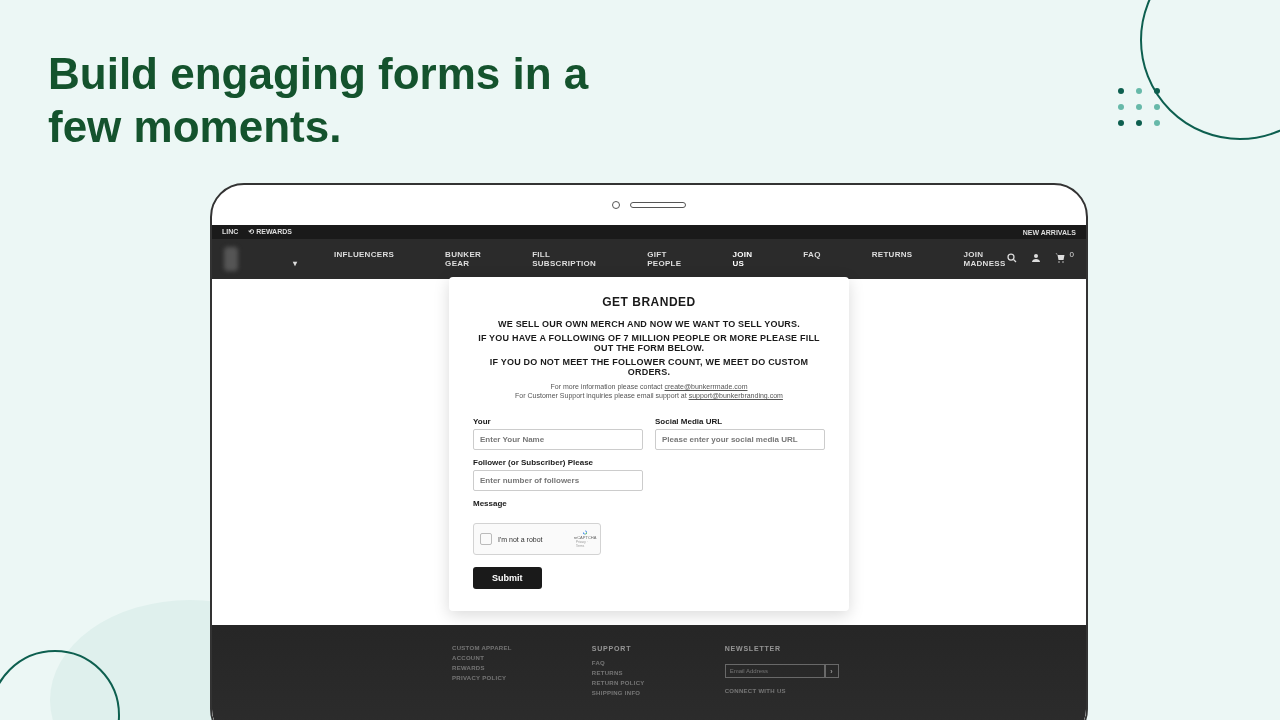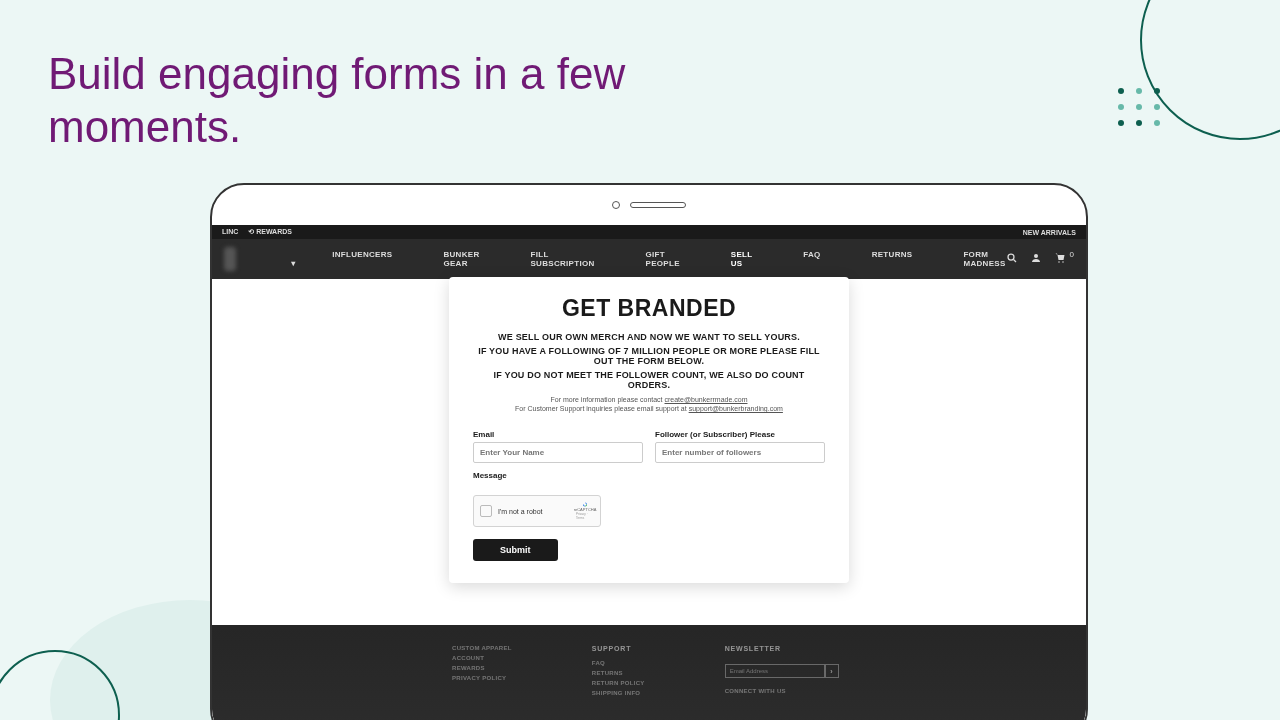--- a/index.html
+++ b/index.html
@@ -9,22 +9,22 @@
       background: #ecf7f5;
       font-family: -apple-system, BlinkMacSystemFont, 'Segoe UI', sans-serif;
       overflow: hidden;
       position: relative;
     }
     .headline {
       position: absolute;
       top: 48px;
       left: 48px;
       font-size: 44px;
-      font-weight: 400;
-      color: #701a75;
+      font-weight: 700;
+      color: #14532d;
       line-height: 1.2;
       max-width: 600px;
     }
     .dots-grid {
       position: absolute;
       top: 88px;
       right: 118px;
       display: grid;
       grid-template-columns: repeat(3, 8px);
       grid-gap: 10px;
@@ -161,21 +161,21 @@
       left: 50%;
       transform: translateX(-50%);
       width: 400px;
       background: #fff;
       box-shadow: 0 4px 16px rgba(0,0,0,0.15);
       border-radius: 4px;
       padding: 18px 24px 22px;
     }
     .card-title {
       text-align: center;
-      font-size: 23px;
+      font-size: 12px;
       font-weight: 800;
       letter-spacing: 0.5px;
       color: #1a1a1a;
       margin-bottom: 10px;
       font-family: 'Arial Black', sans-serif;
     }
     .card-sub {
       text-align: center;
       font-size: 9px;
       font-weight: 800;
@@ -241,21 +241,21 @@
       flex-direction:column;
       align-items:center;
     }
     .submit-btn {
       margin-top: 12px;
       background: #1a1a1a;
       color: #fff;
       border: none;
       font-size: 9px;
       font-weight: 700;
-      padding: 6px 27px;
+      padding: 6px 19px;
       border-radius: 3px;
       cursor: pointer;
     }
     .footer {
       position: absolute;
       top: 346px;
       left: 0;
       right: 0;
       height: 140px;
       background: linear-gradient(#262626, #2e2e2e);
@@ -328,24 +328,24 @@
       <span>NEW ARRIVALS</span>
     </div>
 
     <div class="navbar">
       <div class="logo"></div>
       <div class="nav-links">
         <span><span>INFLUENCERS</span> ▾</span>
         <span>BUNKER GEAR</span>
         <span>FILL SUBSCRIPTION</span>
         <span>GIFT PEOPLE</span>
-        <span class="active">SELL US</span>
+        <span class="active">JOIN US</span>
         <span>FAQ</span>
         <span>RETURNS</span>
-        <span>FORM MADNESS</span>
+        <span>JOIN MADNESS</span>
       </div>
       <div class="nav-icons">
         <span><svg viewBox="0 0 24 24" fill="none" stroke="currentColor" stroke-width="2.5">
               <circle cx="10" cy="10" r="6"></circle>
               <line x1="15" y1="15" x2="20" y2="20"></line>
             </svg></span>
         <span><svg viewBox="0 0 24 24" fill="currentColor">
               <circle cx="12" cy="8" r="4"></circle>
               <path d="M4 20c0-4 4-6 8-6s8 2 8 6"></path>
             </svg></span>
@@ -356,32 +356,36 @@
             </svg></span>
         <span class="cart-count">0</span>
       </div>
     </div>
 
     <div class="page-content">
       <div class="form-card">
         <div class="card-title">GET BRANDED</div>
         <div class="card-sub">WE SELL OUR OWN MERCH AND NOW WE WANT TO SELL YOURS.</div>
         <div class="card-sub">IF YOU HAVE A FOLLOWING OF 7 MILLION PEOPLE OR MORE PLEASE FILL OUT THE FORM BELOW.</div>
-        <div class="card-sub">IF YOU DO NOT MEET THE FOLLOWER COUNT, WE ALSO DO COUNT ORDERS.</div>
+        <div class="card-sub">IF YOU DO NOT MEET THE FOLLOWER COUNT, WE MEET DO CUSTOM ORDERS.</div>
         <div class="card-info" style="margin-top:6px;">
           <span>For more information please contact </span><a>create@bunkerrmade.com</a>
         </div>
         <div class="card-info">
           <span>For Customer Support inquiries please email support at </span><a>support@bunkerbranding.com</a>
         </div>
 
         <div class="form-grid">
           <div class="form-field">
-            <label class="field-label">Email</label>
+            <label class="field-label">Your</label>
             <input class="field-input" placeholder="Enter Your Name" style="">
+          </div>
+          <div class="form-field">
+            <label class="field-label">Social Media URL</label>
+            <input class="field-input" placeholder="Please enter your social media URL" style="">
           </div>
           <div class="form-field">
             <label class="field-label">Follower (or Subscriber) Please</label>
             <input class="field-input" placeholder="Enter number of followers" style="">
           </div>
           <div class="form-field full">
             <label class="field-label">Message</label>
           </div>
         </div>
 

